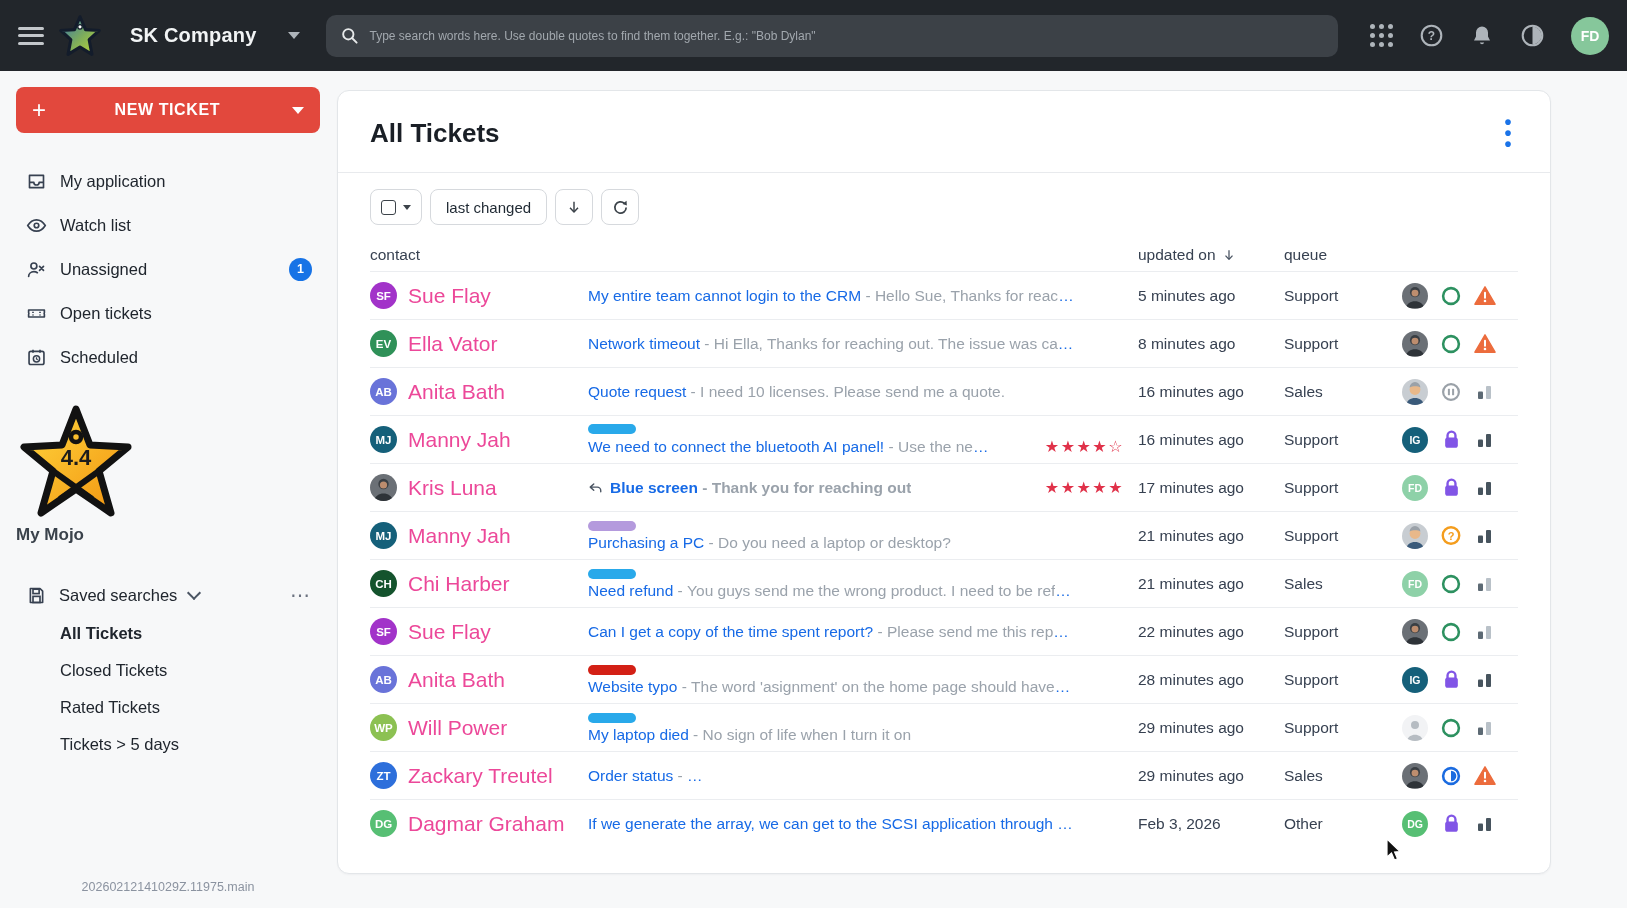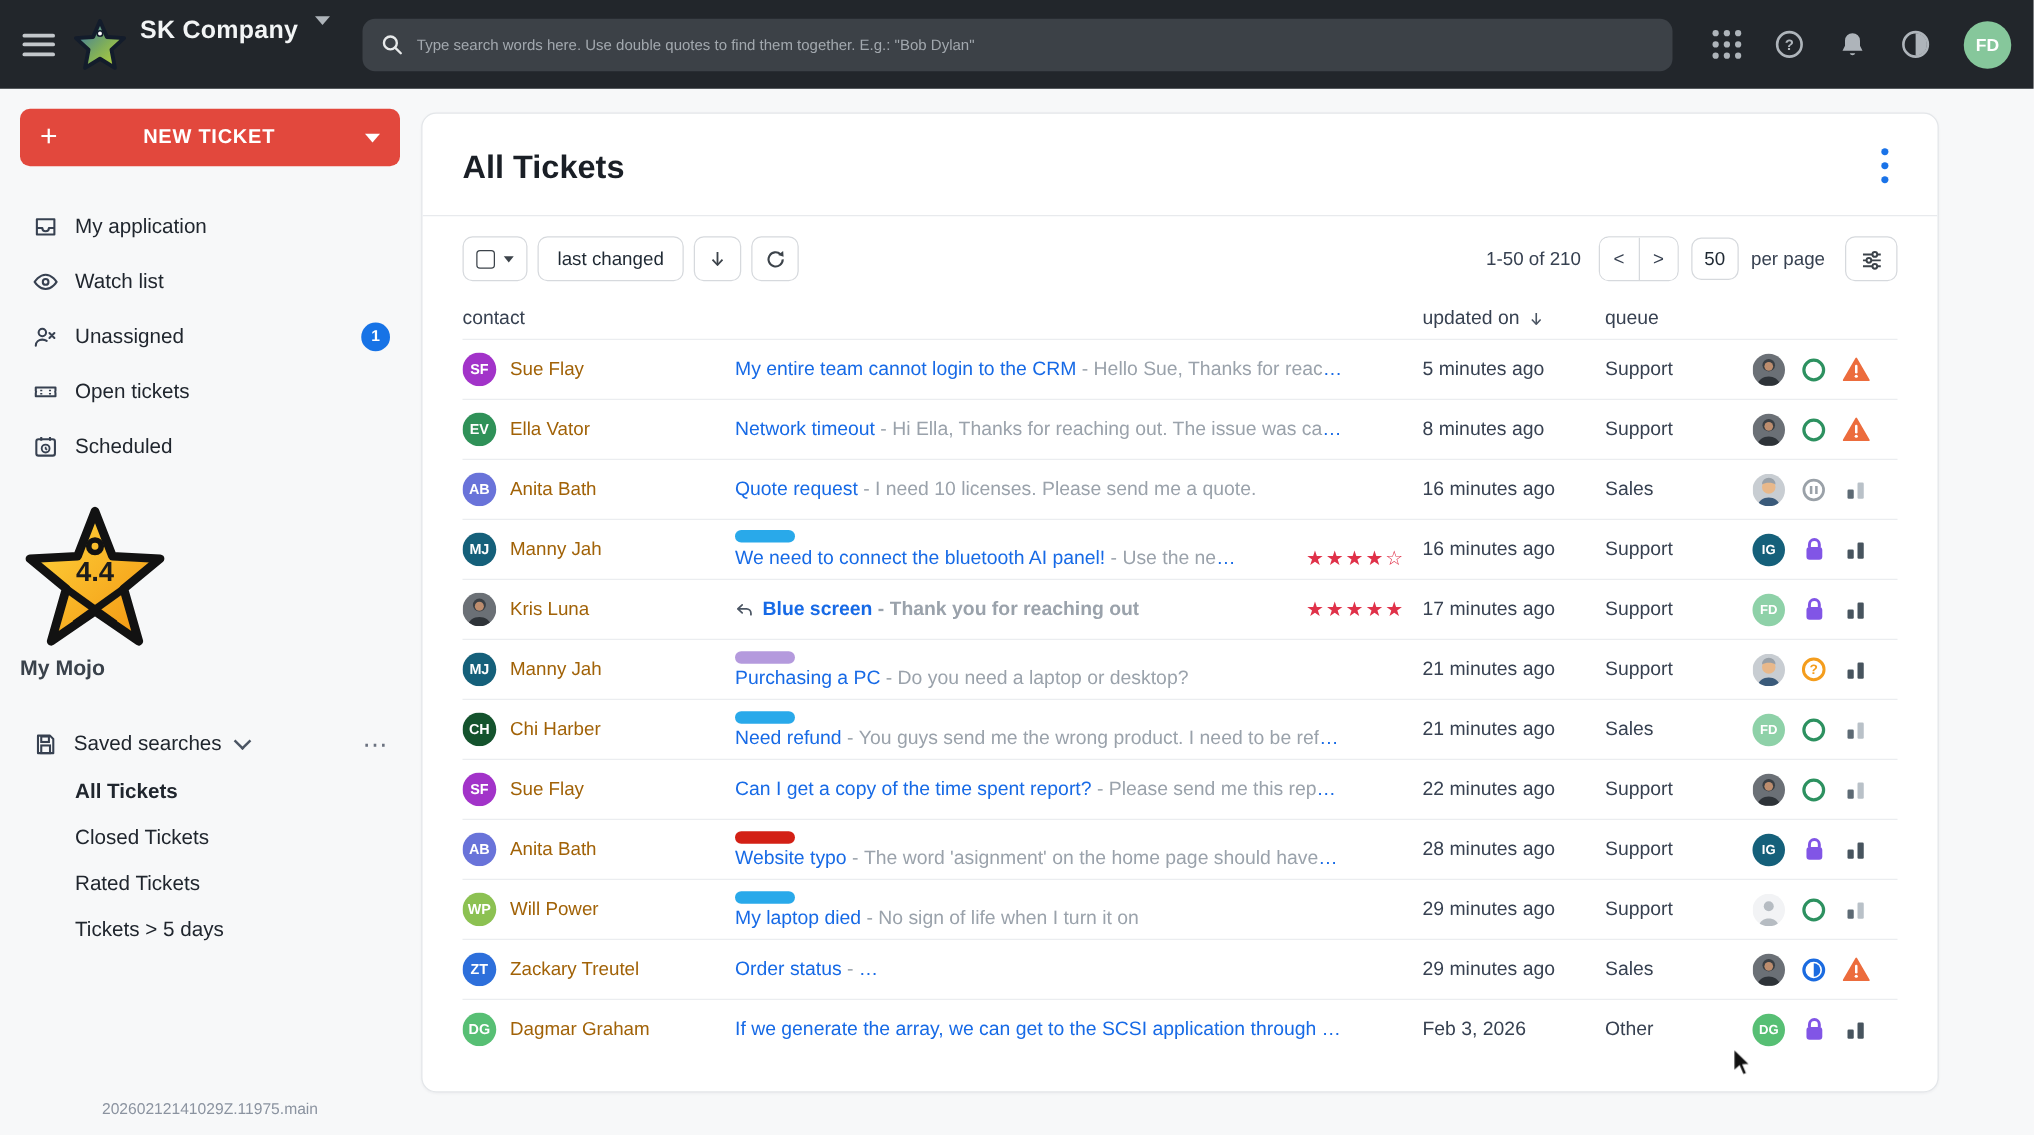--- a/index.html
+++ b/index.html
@@ -3,21 +3,21 @@
 <meta charset="utf-8">
 <style>
   * { margin:0; padding:0; box-sizing:border-box; }
   html,body { width:1627px; height:908px; overflow:hidden;
     font-family:"Liberation Sans", sans-serif; background:#f7f8f9; color:#20262e; }
 
   
   .navbar { height:71px; background:#22262b; display:flex; align-items:center; padding:0 18px; gap:14px; }
   .hamburger { width:26px; height:18px; display:flex; flex-direction:column; justify-content:space-between; cursor:pointer; }
   .hamburger span { height:3px; border-radius:2px; background:#c3c7cb; }
-  .brand { display:flex; gap:10px; }
+  .brand { display:flex; align-items:center; gap:28px; }
   .brand-name { color:#f2f4f5; font-size:20px; font-weight:700; letter-spacing:.2px; }
   .caret { width:0; height:0; border-left:6px solid transparent; border-right:6px solid transparent; border-top:7px solid #aeb4ba; margin-left:4px; }
   .searchwrap { flex:1; max-width:1052px; height:42px; background:#3c4147; border-radius:10px;
     display:flex; align-items:center; padding:0 14px; gap:10px; margin-left:12px; }
   .searchwrap input { flex:1; background:transparent; border:none; outline:none; color:#e7e9ea; font-size:12px; font-family:inherit; }
   .searchwrap input::placeholder { color:#a2a8ae; }
   .nav-icons { display:flex; align-items:center; gap:26px; margin-left:18px; }
   .grid-icon { display:grid; grid-template-columns:repeat(3,5px); grid-gap:4px; }
   .grid-icon i { width:5px; height:5px; border-radius:50%; background:#aeb4ba; }
   .nav-avatar { width:38px; height:38px; border-radius:50%; background:#86c79b; color:#fff;
@@ -78,21 +78,21 @@
 
   
   .thead, .trow { display:grid; grid-template-columns:218px 1fr 146px 118px 116px; align-items:center; }
   .thead { margin-top:14px; height:32px; font-size:15.5px; color:#374151; }
   .th-updated { display:flex; align-items:center; gap:6px; cursor:pointer; }
   .tbody { }
   .trow { height:48px; border-top:1px solid #ebedf0; cursor:pointer; }
   .c-contact { display:flex; align-items:center; gap:11px; overflow:hidden; }
   .avatar { width:27px; height:27px; border-radius:50%; color:#fff; font-size:11.5px; font-weight:700;
     display:flex; align-items:center; justify-content:center; flex:0 0 27px; overflow:hidden; }
-  .cname { font-size:15px; color:#a16207; white-space:nowrap; }
+  .cname { font-size:21px; color:#ec4899; white-space:nowrap; }
   .c-title { overflow:hidden; padding-right:14px; display:flex; flex-direction:column; justify-content:center; }
   .pill { width:48px; height:10px; border-radius:5px; margin:1px 0 3px 0; }
   .tline { display:flex; align-items:center; white-space:nowrap; overflow:hidden; gap:0; }
   .tlink { color:#176ae6; font-size:15.5px; }
   .dash { color:#9aa2ab; font-size:15.5px; white-space:pre; }
   .tdesc { color:#9aa2ab; font-size:15.5px; overflow:hidden; }
   .ell { color:#176ae6; font-size:15.5px; }
   .bold .tlink, .bold .tdesc, .bold .dash { font-weight:700; }
   .stars { margin-left:auto; padding-left:10px; color:#e03149; font-size:16px; letter-spacing:1.5px; flex:0 0 auto; }
   .reply { margin-right:7px; flex:0 0 auto; display:flex; }
@@ -275,39 +275,20 @@
             <line x1="12" y1="4" x2="12" y2="19" stroke="#3c434a" stroke-width="2.2"></line>
             <polyline points="6,13 12,19.5 18,13" fill="none" stroke="#3c434a" stroke-width="2.2" stroke-linejoin="round"></polyline>
           </svg>
         </button>
         <button class="tbtn icon-btn">
           <svg width="17" height="17" viewBox="0 0 24 24">
             <path d="M20 12a8 8 0 1 1-2.5-5.8" fill="none" stroke="#3c434a" stroke-width="2.4"></path>
             <polygon points="20.5,2.5 21,9 14.8,7" fill="#3c434a"></polygon>
           </svg>
         </button>
-        <div class="toolbar-right">
-          <span class="range">1-50 of 210</span>
-          <div class="pager">
-            <button>&lt;</button>
-            <button>&gt;</button>
-          </div>
-          <input class="pp-input" value="50" style="">
-          <span class="pp-label">per page</span>
-          <button class="tbtn filter-btn">
-            <svg width="19" height="19" viewBox="0 0 24 24">
-              <line x1="3" y1="7" x2="21" y2="7" stroke="#3c434a" stroke-width="2"></line>
-                <circle cx="15" cy="7" r="2.4" fill="#fff" stroke="#3c434a" stroke-width="2"></circle>
-              <line x1="3" y1="13" x2="21" y2="13" stroke="#3c434a" stroke-width="2"></line>
-                <circle cx="9" cy="13" r="2.4" fill="#fff" stroke="#3c434a" stroke-width="2"></circle>
-              <line x1="3" y1="19" x2="21" y2="19" stroke="#3c434a" stroke-width="2"></line>
-                <circle cx="15" cy="19" r="2.4" fill="#fff" stroke="#3c434a" stroke-width="2"></circle>
-            </svg>
-          </button>
-        </div>
       </div>
 
       <div class="thead">
         <div>contact</div>
         <div></div>
         <div class="th-updated">
           <span>updated on</span>
           <svg width="14" height="14" viewBox="0 0 24 24">
             <line x1="12" y1="4" x2="12" y2="19" stroke="#4b5563" stroke-width="2.2"></line>
             <polyline points="6,13 12,19.5 18,13" fill="none" stroke="#4b5563" stroke-width="2.2" stroke-linejoin="round"></polyline>

